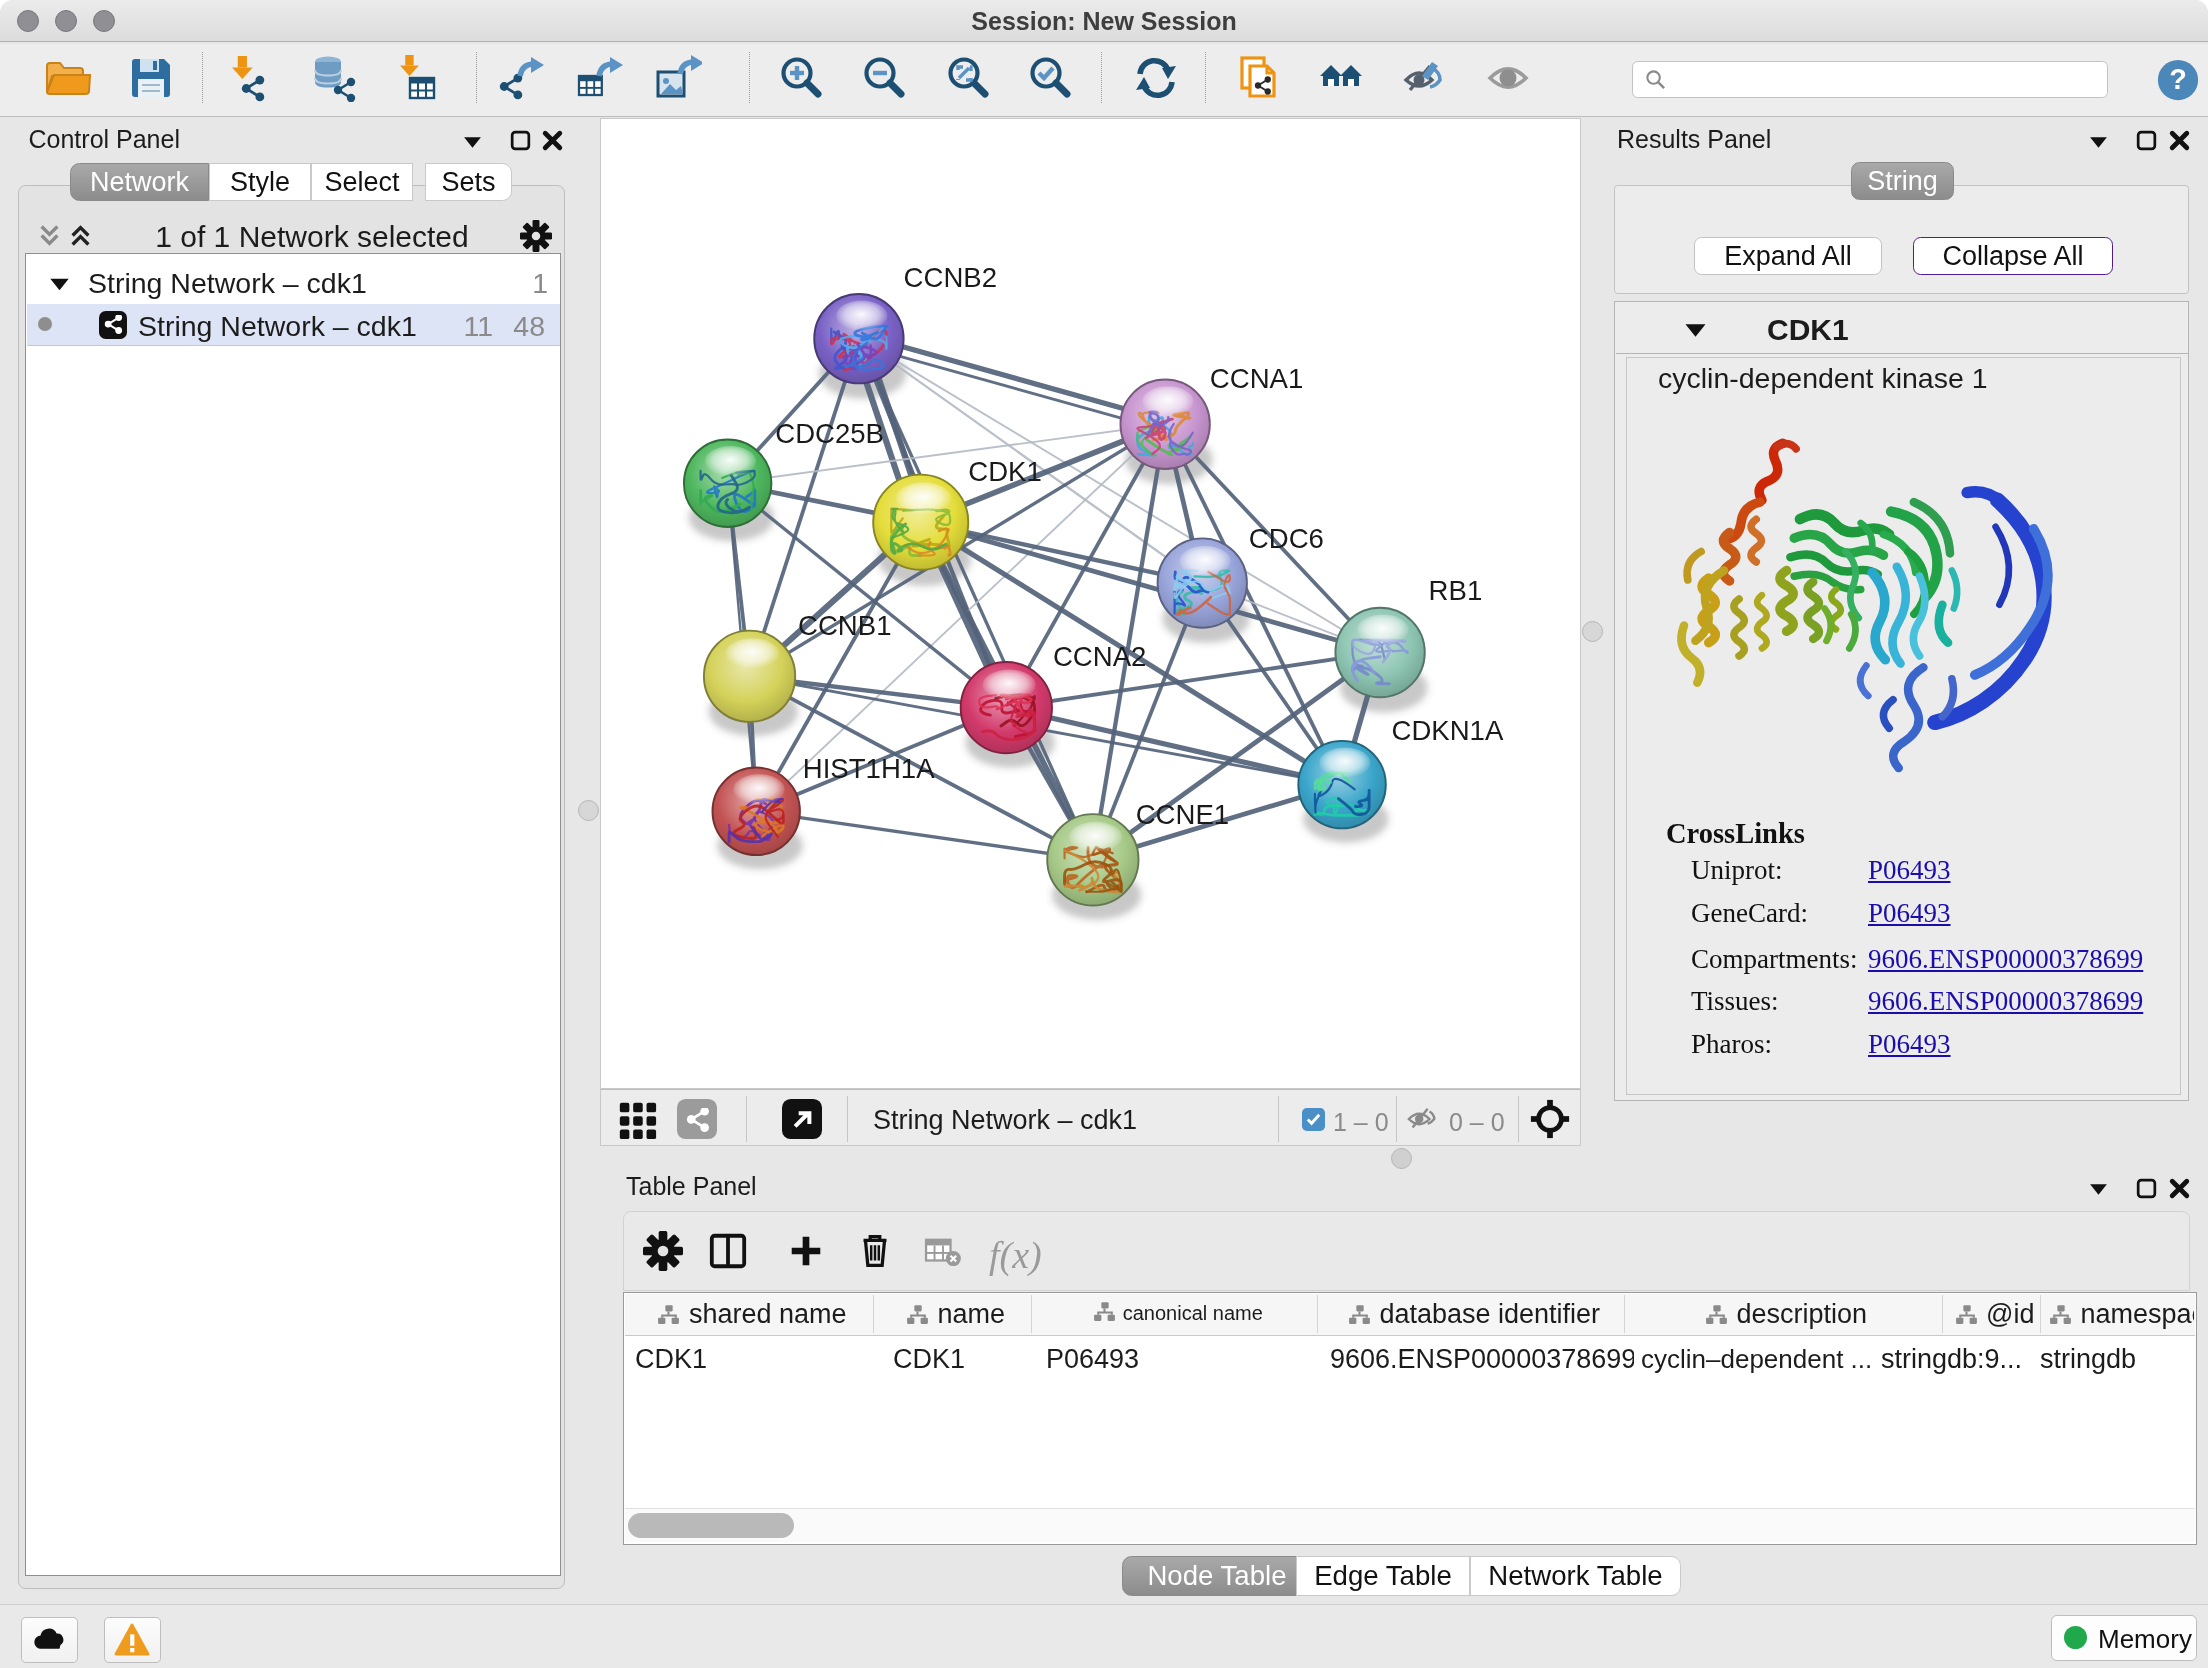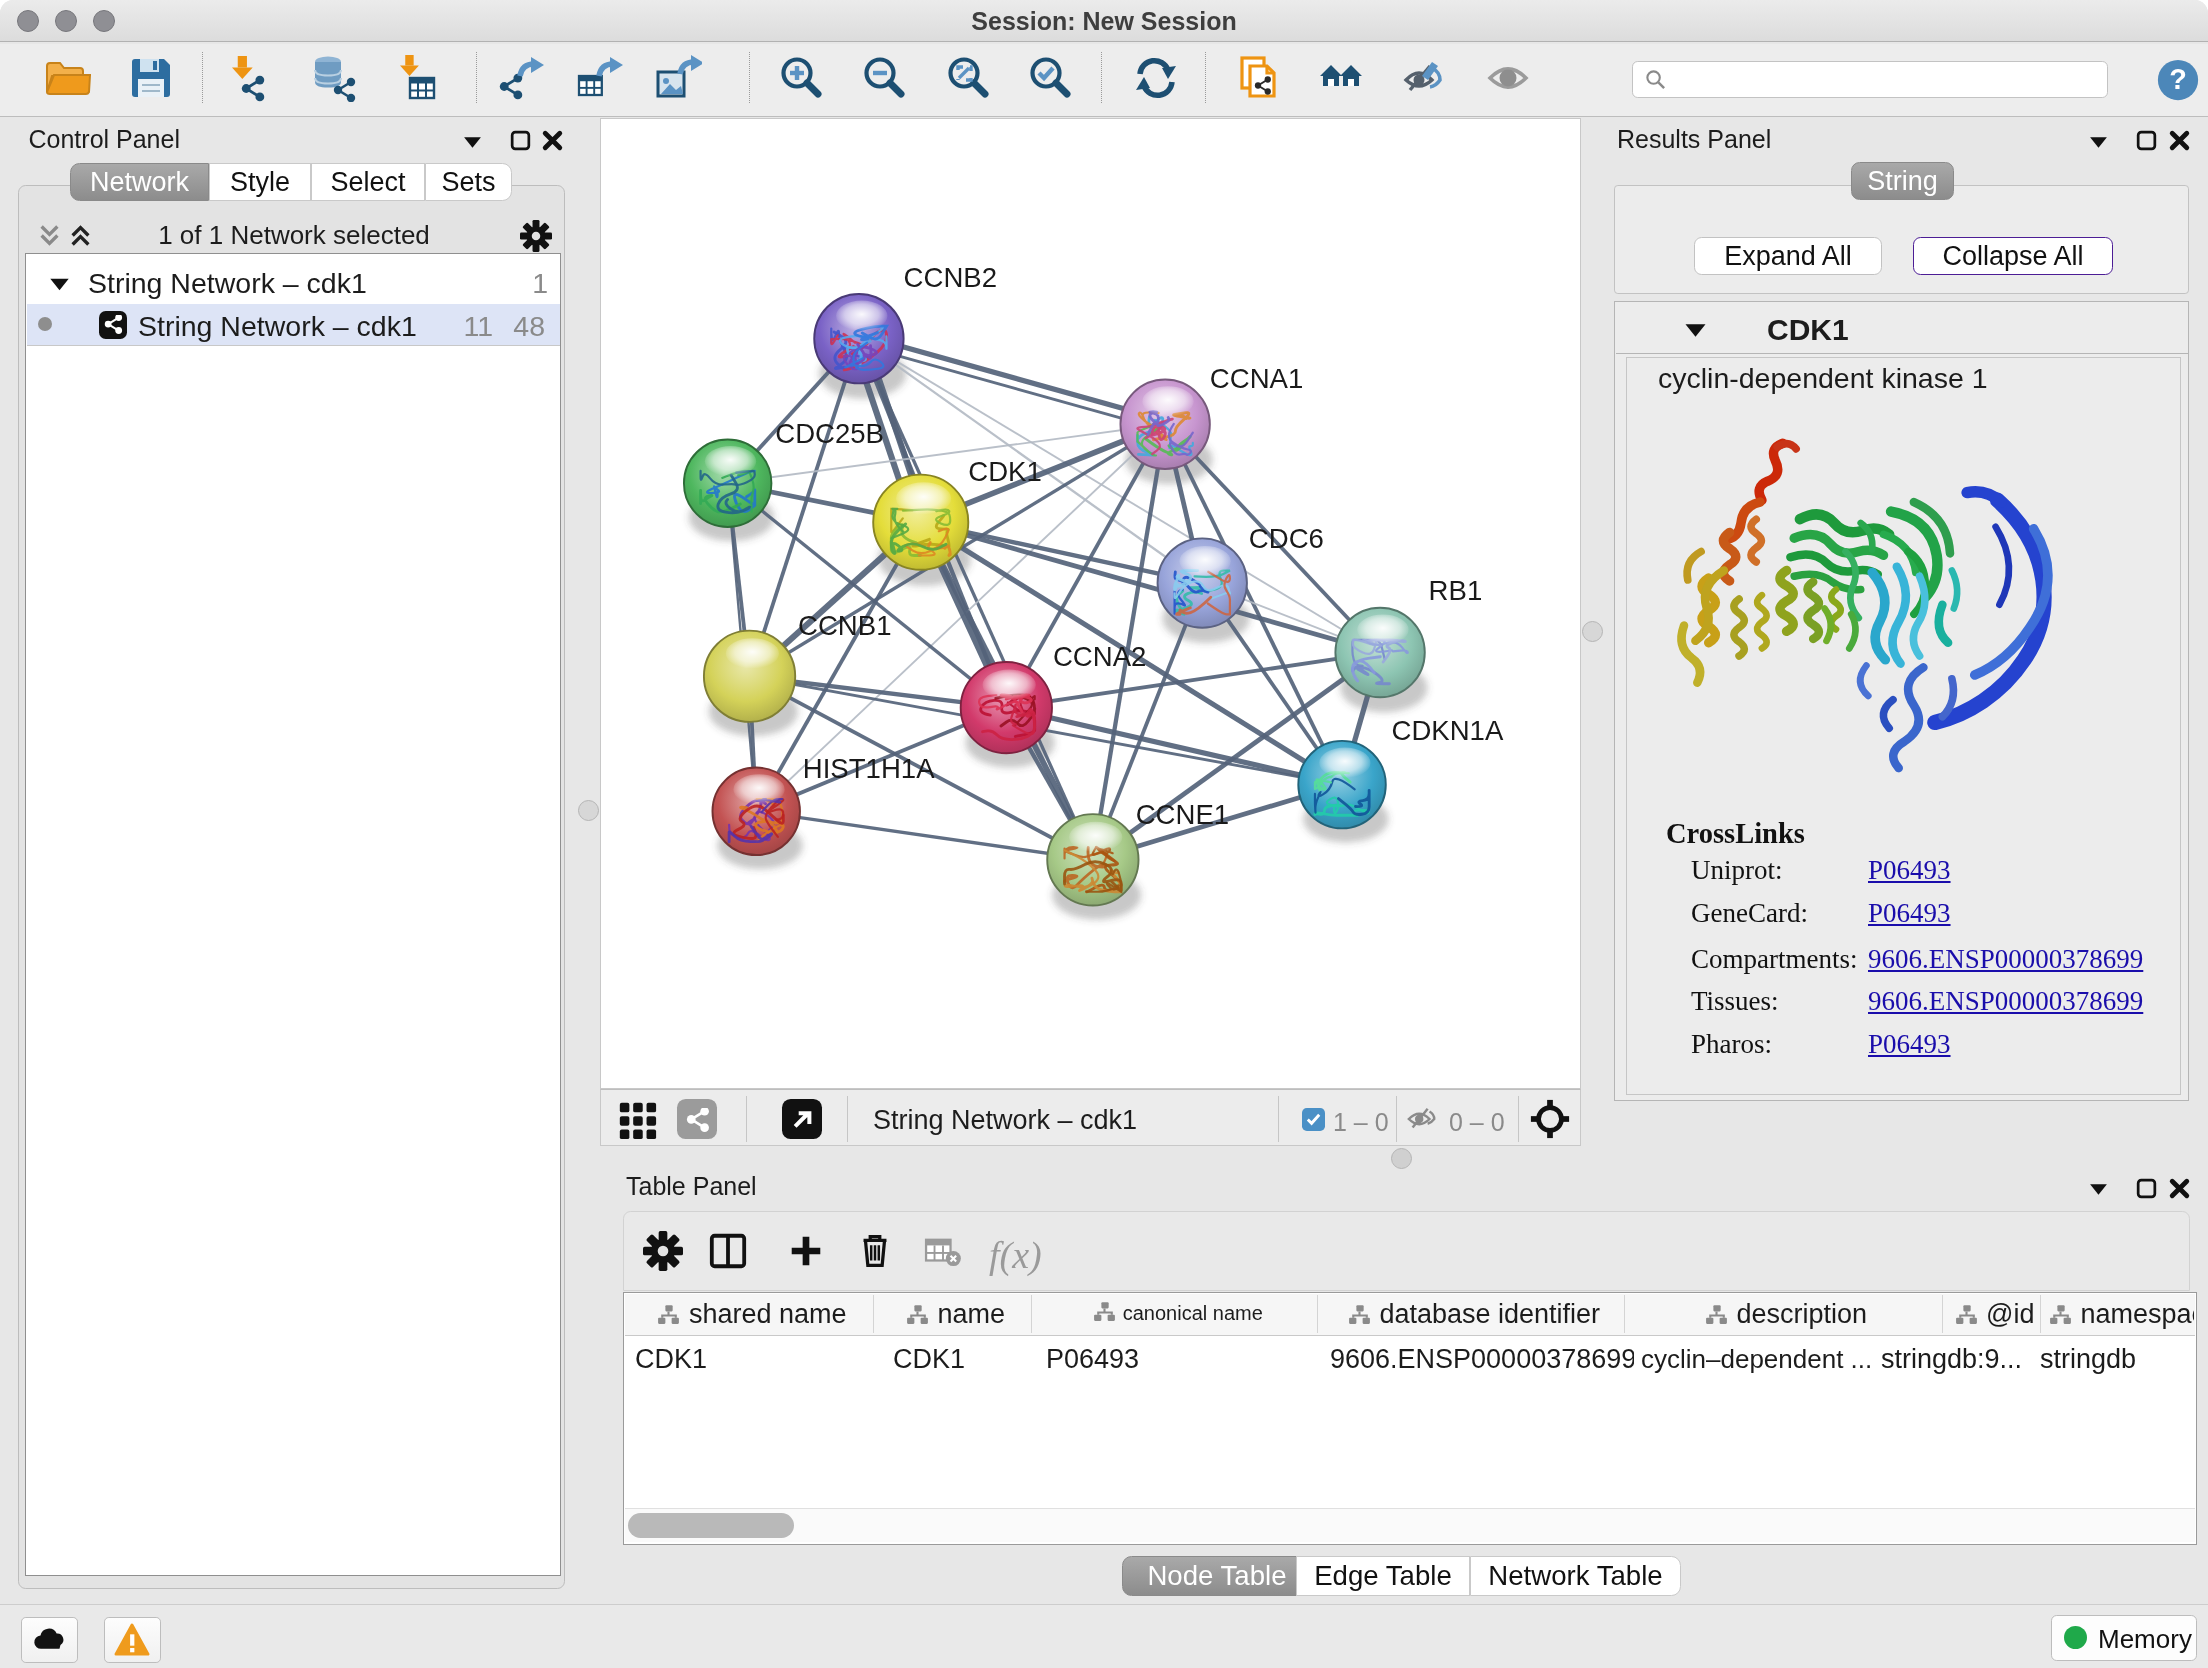--- a/index.html
+++ b/index.html
@@ -179,30 +179,30 @@
       <polygon points="2,5 18,5 10,15" fill="#111"></polygon>
     </svg>
     <svg style="position:absolute;left:508px;top:128px" width="25" height="25" viewBox="0 0 24 24">
       <rect x="4" y="4" width="16" height="16" rx="3" fill="none" stroke="#111" stroke-width="2.6"></rect>
     </svg>
     <svg style="position:absolute;left:540px;top:128px" width="25" height="25" viewBox="0 0 24 24">
       <path d="M5 5 L19 19 M19 5 L5 19" stroke="#111" stroke-width="4.6" stroke-linecap="round"></path>
     </svg>
     <div class="abs" style="left:70px;top:163px;width:139px;height:38px;background:linear-gradient(#a9a9a9,#8c8c8c);color:#fff;border:1px solid #8a8a8a;border-radius:9.5px 0 0 9.5px;z-index:5;font-size:27px;text-align:center;line-height:36px">Network</div>
     <div class="abs" style="left:209px;top:163px;width:102px;height:38px;background:#fff;color:#111;border:1px solid #c9c9c9;z-index:5;font-size:27px;text-align:center;line-height:36px">Style</div>
-    <div class="abs" style="left:311px;top:163px;width:114px;height:38px;background:#fff;color:#111;border:1px solid #c9c9c9;z-index:5;font-size:27px;text-align:center;line-height:36px">Select</div>
+    <div class="abs" style="left:311px;top:163px;width:102px;height:38px;background:#fff;color:#111;border:1px solid #c9c9c9;z-index:5;font-size:27px;text-align:center;line-height:36px">Select</div>
     <div class="abs" style="left:425px;top:163px;width:87px;height:38px;background:#fff;color:#111;border:1px solid #c9c9c9;border-radius:0 9.5px 9.5px 0;z-index:5;font-size:27px;text-align:center;line-height:36px">Sets</div>
     <div class="abs" style="left:18px;top:185px;width:547px;height:1404px;background:#e3e3e3;border:1.9px solid #bdbdbd;border-radius:7.6px"></div>
     <svg class="abs" style="left:36px;top:222px" width="27" height="27" viewBox="0 0 24 24">
       <path d="M5 4 l7 7 7-7 M5 12 l7 7 7-7" fill="none" stroke="#8a8a8a" stroke-width="3"></path>
     </svg>
     <svg class="abs" style="left:67px;top:222px" width="27" height="27" viewBox="0 0 24 24">
       <path d="M5 12 l7-7 7 7 M5 20 l7-7 7 7" fill="none" stroke="#222" stroke-width="3"></path>
     </svg>
-    <div class="abs" style="left:104px;top:220px;width:380px;text-align:center;font-size:26px;color:#1c1c1c">1 of 1 Network selected</div>
+    <div class="abs" style="left:122px;top:220px;width:380px;text-align:center;font-size:30px;color:#1c1c1c">1 of 1 Network selected</div>
     <svg style="position:absolute;left:520px;top:220px" width="32" height="32" viewBox="-12 -12 24 24">
       <g fill="#111">
         <rect x="-2.6" y="-12" width="5.2" height="7" rx="1" transform="rotate(0)"></rect>
         <rect x="-2.6" y="-12" width="5.2" height="7" rx="1" transform="rotate(45)"></rect>
         <rect x="-2.6" y="-12" width="5.2" height="7" rx="1" transform="rotate(90)"></rect>
         <rect x="-2.6" y="-12" width="5.2" height="7" rx="1" transform="rotate(135)"></rect>
         <rect x="-2.6" y="-12" width="5.2" height="7" rx="1" transform="rotate(180)"></rect>
         <rect x="-2.6" y="-12" width="5.2" height="7" rx="1" transform="rotate(225)"></rect>
         <rect x="-2.6" y="-12" width="5.2" height="7" rx="1" transform="rotate(270)"></rect>
         <rect x="-2.6" y="-12" width="5.2" height="7" rx="1" transform="rotate(315)"></rect>

